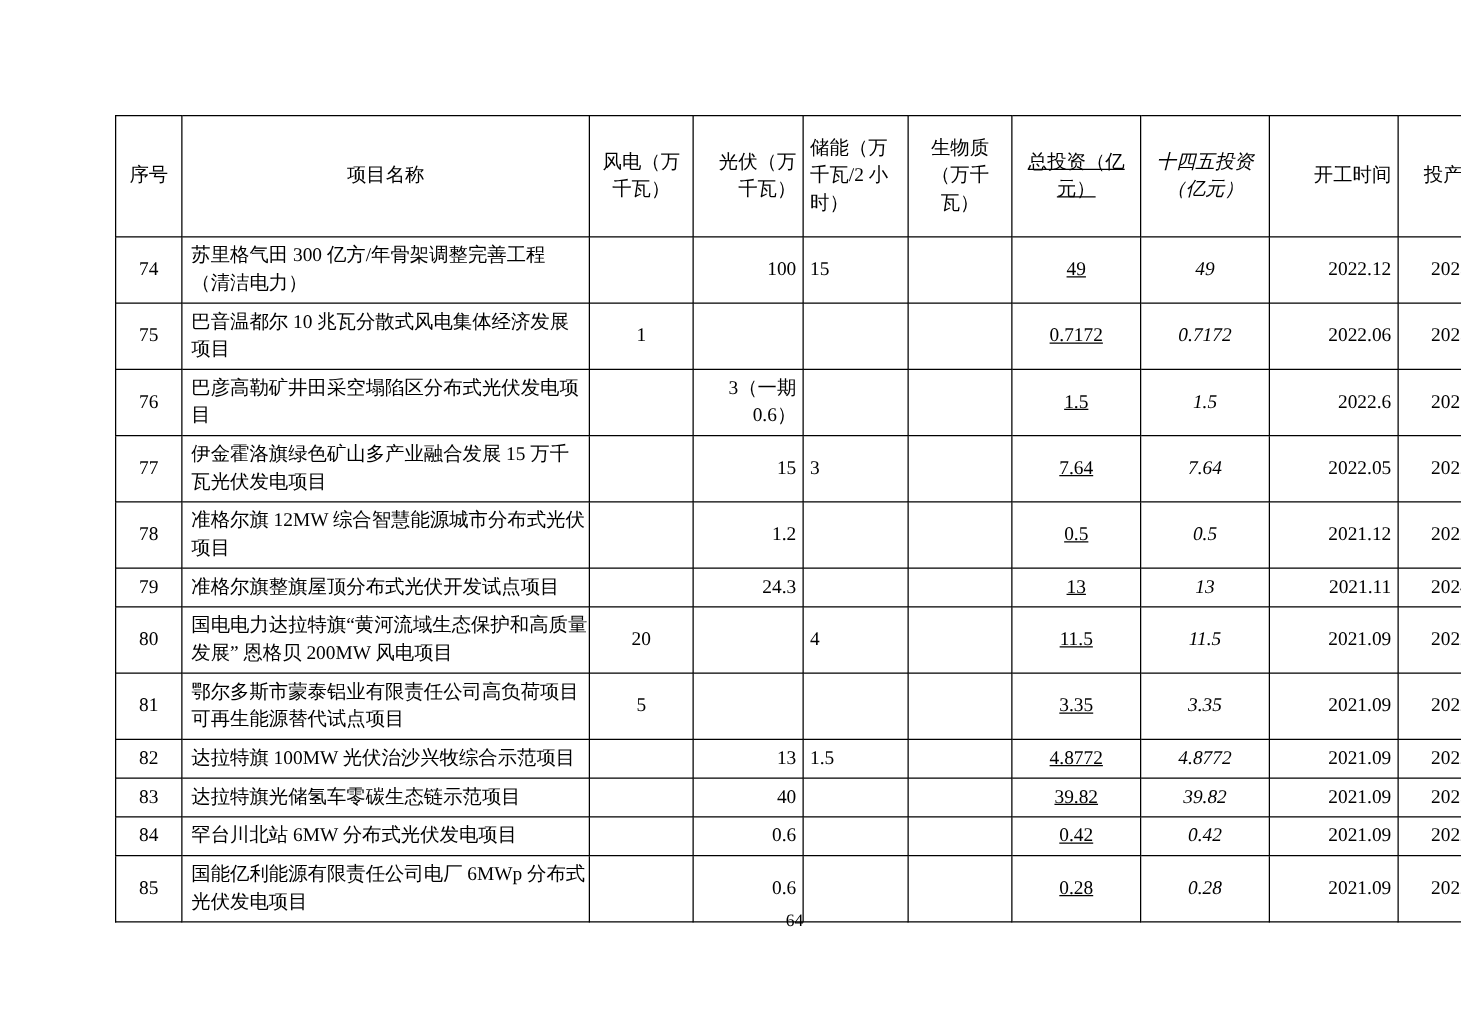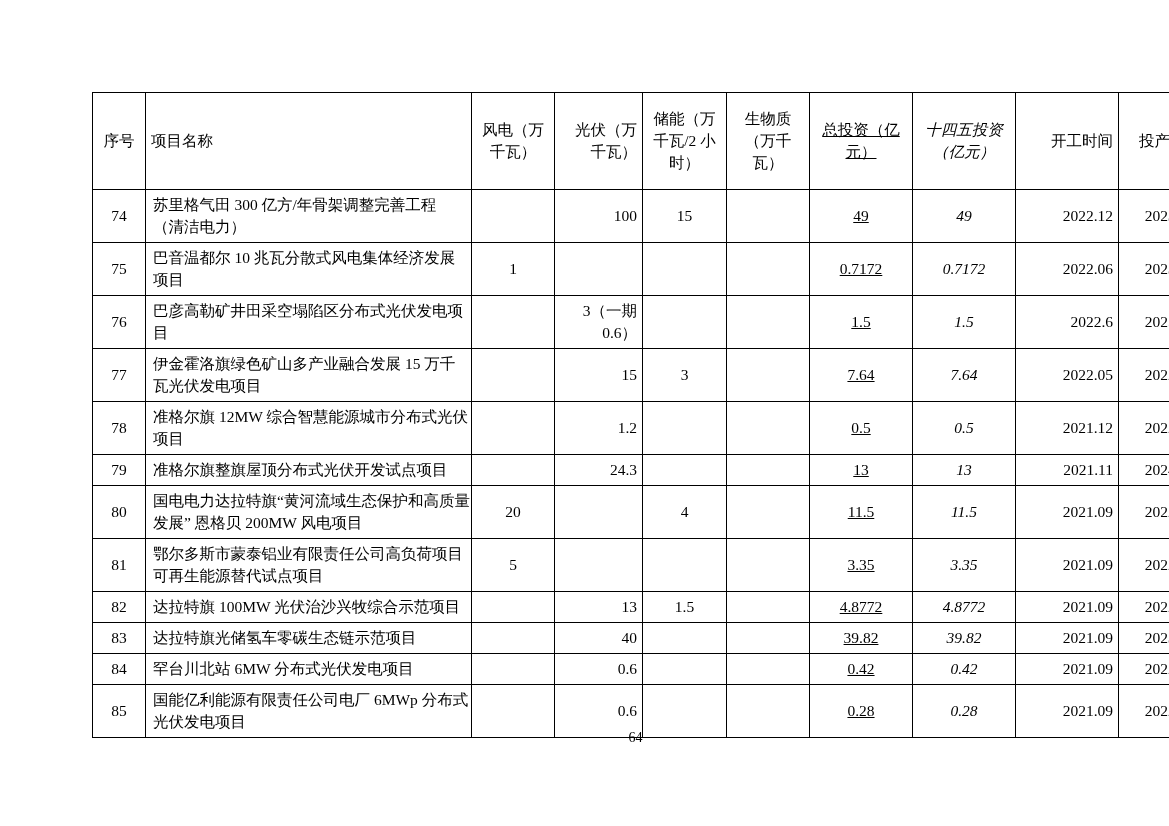--- a/index.html
+++ b/index.html
@@ -43,24 +43,24 @@
     font-weight: normal;
     word-wrap: break-word;
   }
   thead th {
     text-align: center;
     height: 88px;
     font-size: 15.5px;
     line-height: 1.3;
   }
   .c-seq   { width: 42px;  text-align: center; margin-left: 9px; }
-  .c-name  { width: 315px; text-align: left; }
+  .c-name  { width: 315px; text-align: center; }
   .c-wind  { width: 72px;  text-align: center; }
   .c-pv    { width: 77px;  text-align: right; }
-  .c-stor  { width: 73px;  text-align: center; margin-left: 40px; }
+  .c-stor  { width: 73px;  text-align: left; margin-left: 40px; }
   .c-bio   { width: 72px;  text-align: center; }
   .c-total { width: 92px;  text-align: center; text-decoration: underline; }
   .c-145   { width: 92px;  text-align: center; font-style: italic; }
   .c-start { width: 92px;  text-align: right; }
   .c-prod  { width: 92px;  text-align: center; }
 
   tbody td { text-align: center; }
   tbody td.name-cell {
     text-align: left;
     padding-left: 7px;

